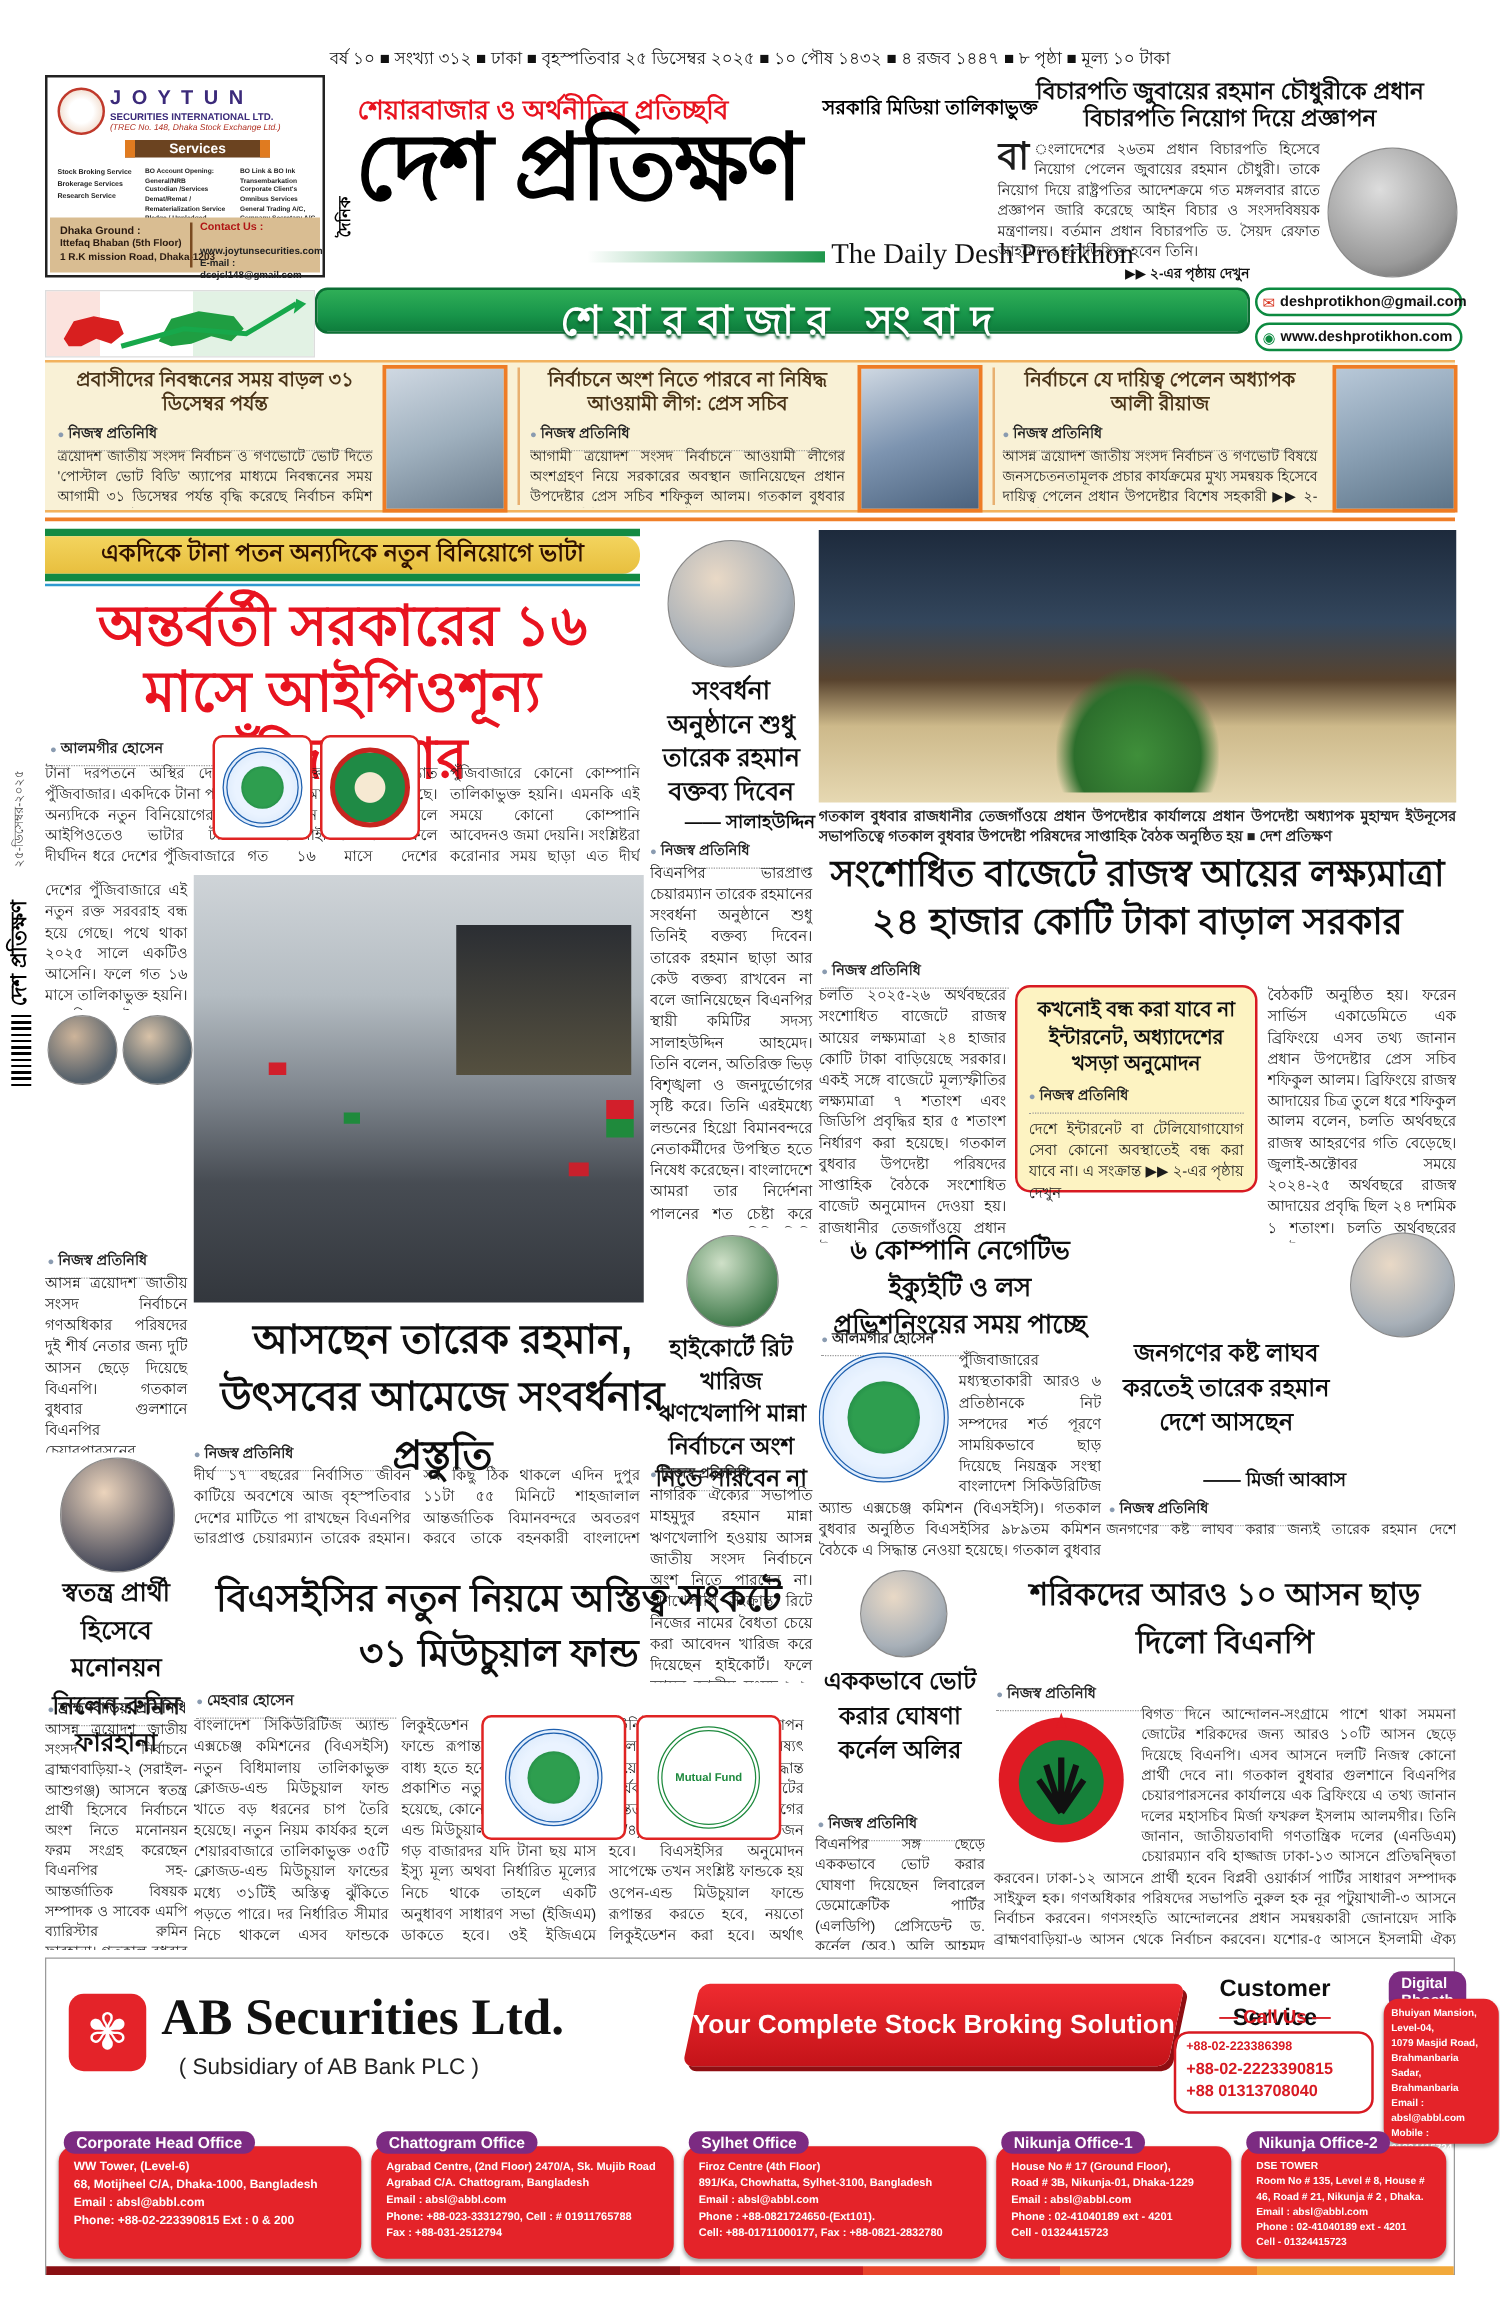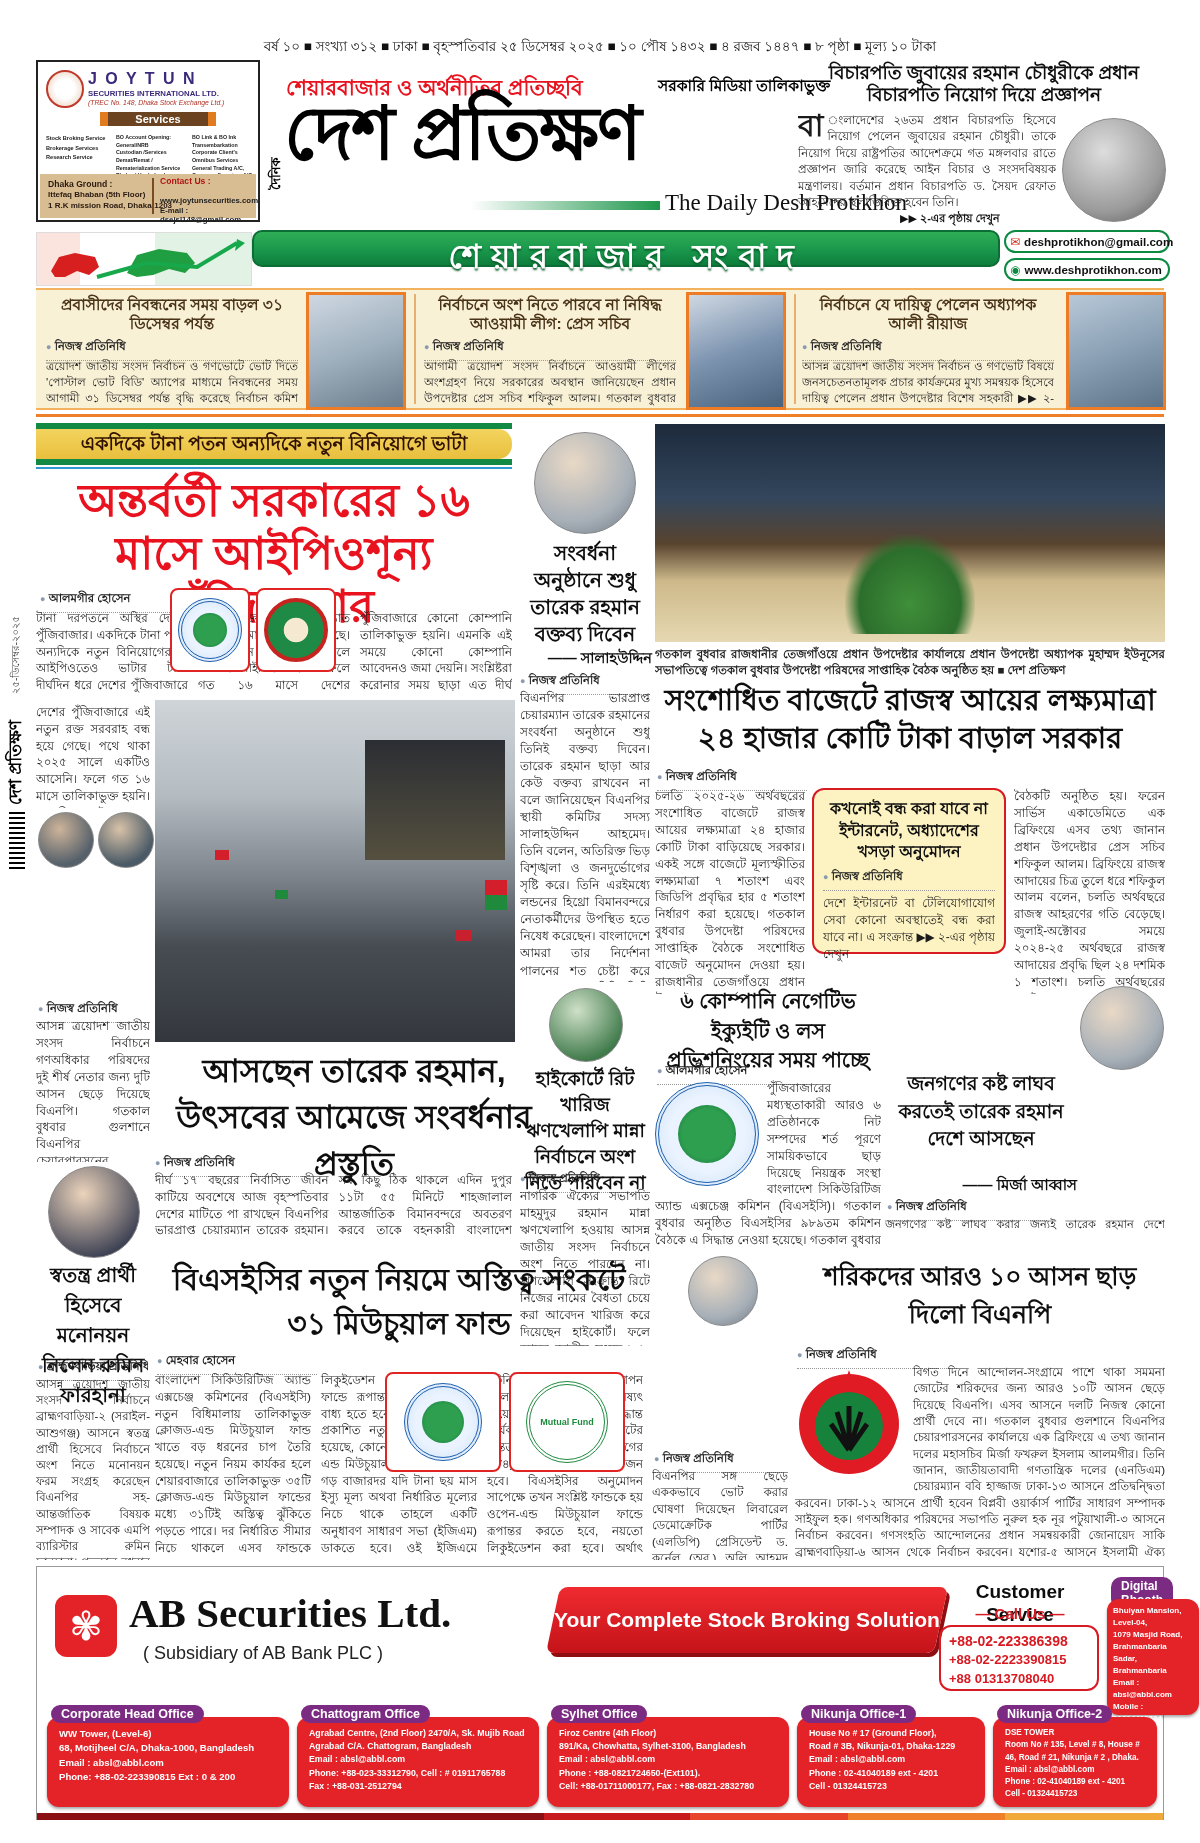--- a/index.html
+++ b/index.html
@@ -210,20 +210,21 @@
         <div class="sealG"></div>
       </div>
   </div>
   <div class="a stamp" style="left:509px;top:1372px;width:112px;height:96px;">
     <div style="width:74px;height:74px;border-radius:50%;border:4px double #1e8a3e;display:flex;align-items:center;justify-content:center;">
       <span style="font-size:9px;font-weight:bold;color:#1e8a3e;text-align:center;">Mutual Fund</span>
     </div>
   </div>
 
   <div class="a circ" style="left:688px;top:1256px;width:68px;height:68px;"></div>
+  <div class="a ctr hB" style="left:652px;top:1332px;width:136px;font-size:19px;line-height:1.45;">এককভাবে ভোট করার ঘোষণা কর্নেল অলির</div>
   <div class="a by" style="left:654px;top:1450px;width:130px;"><span class="dot">●</span> <span>নিজস্ব প্রতিনিধি</span></div>
   <div class="a bd" style="left:652px;top:1468px;width:136px;height:92px;font-size:11.6px;">বিএনপির সঙ্গ ছেড়ে এককভাবে ভোট করার ঘোষণা দিয়েছেন লিবারেল ডেমোক্রেটিক পার্টির (এলডিপি) প্রেসিডেন্ট ড. কর্নেল (অব.) অলি আহমদ বীর বিক্রম ▶▶ ২-এর পৃষ্ঠায় দেখুন</div>
 
   <div class="a ctr hB" style="left:795px;top:1258px;width:370px;font-size:25px;font-weight:900;line-height:1.5;">শরিকদের আরও ১০ আসন ছাড় দিলো বিএনপি</div>
   <div class="a by" style="left:797px;top:1346px;width:160px;"><span class="dot">●</span> <span>নিজস্ব প্রতিনিধি</span></div>
   <div class="a bd" style="left:795px;top:1364px;width:370px;height:196px;font-size:11.5px;">
     <span style="float:left;width:108px;height:108px;margin:4px 10px 4px 0;">
       <svg width="108" height="108">
         <circle cx="54" cy="56" r="50" fill="#e01b24"></circle>
         <circle cx="54" cy="58" r="34" fill="#17823b"></circle>
@@ -236,21 +237,21 @@
   <div class="a" style="left:36px;top:1566px;width:1128px;height:254px;border:1px solid #9a9a9a;background:#fff;box-sizing:border-box;">
     <div class="a" style="left:18px;top:28px;width:62px;height:62px;background:#e42329;border-radius:12px;color:#fff;font-size:40px;line-height:62px;text-align:center;">✾</div>
     <div class="a serif" style="left:92px;top:22px;width:430px;font-size:41px;font-weight:bold;color:#111;">AB Securities Ltd.</div>
     <div class="a" style="left:106px;top:76px;width:340px;font-size:18px;color:#222;">( Subsidiary of AB Bank PLC )</div>
     <div class="a" style="left:516px;top:20px;width:388px;height:66px;background:linear-gradient(180deg,#ef2b30,#c41319);transform:skewX(-12deg);border-radius:8px;box-shadow:4px 4px 0 #8f0e12;">
       <div class="ctr" style="transform:skewX(12deg);color:#fff;font-weight:bold;font-size:21px;line-height:66px;">Your Complete Stock Broking Solution</div>
     </div>
     <div class="a ctr hB" style="left:908px;top:14px;width:150px;font-size:19px;">Customer Service</div>
     <div class="a ctr" style="left:908px;top:38px;width:150px;font-size:15px;font-weight:bold;color:#d81a22;">— Call Us —</div>
     <div class="a" style="left:902px;top:58px;width:160px;height:66px;border:2.5px solid #d81a22;border-radius:12px;padding:4px 8px;box-sizing:border-box;">
-      <div style="font-size:14px;font-weight:900;color:#d81a22;line-height:1.45;">+88-02-223386398</div>
+      <div style="font-size:10px;font-weight:900;color:#d81a22;line-height:1.45;">+88-02-223386398</div>
       <div style="font-size:13px;font-weight:900;color:#d81a22;line-height:1.45;">+88-02-2223390815</div>
       <div style="font-size:13px;font-weight:900;color:#d81a22;line-height:1.45;">+88 01313708040</div>
     </div>
     <div class="a pill" style="left:1074px;top:10px;font-size:12px;">Digital Bhooth</div>
     <div class="a card" style="left:1070px;top:32px;width:92px;height:116px;padding:6px;box-sizing:border-box;">
       <div style="font-size:8px;font-weight:bold;line-height:1.5;">Bhuiyan Mansion, Level-04,</div>
       <div style="font-size:8px;font-weight:bold;line-height:1.5;">1079 Masjid Road, Brahmanbaria Sadar,</div>
       <div style="font-size:8px;font-weight:bold;line-height:1.5;">Brahmanbaria</div>
       <div style="font-size:8px;font-weight:bold;line-height:1.5;">Email : absl@abbl.com</div>
       <div style="font-size:8px;font-weight:bold;line-height:1.5;">Mobile : 01324415724</div>

